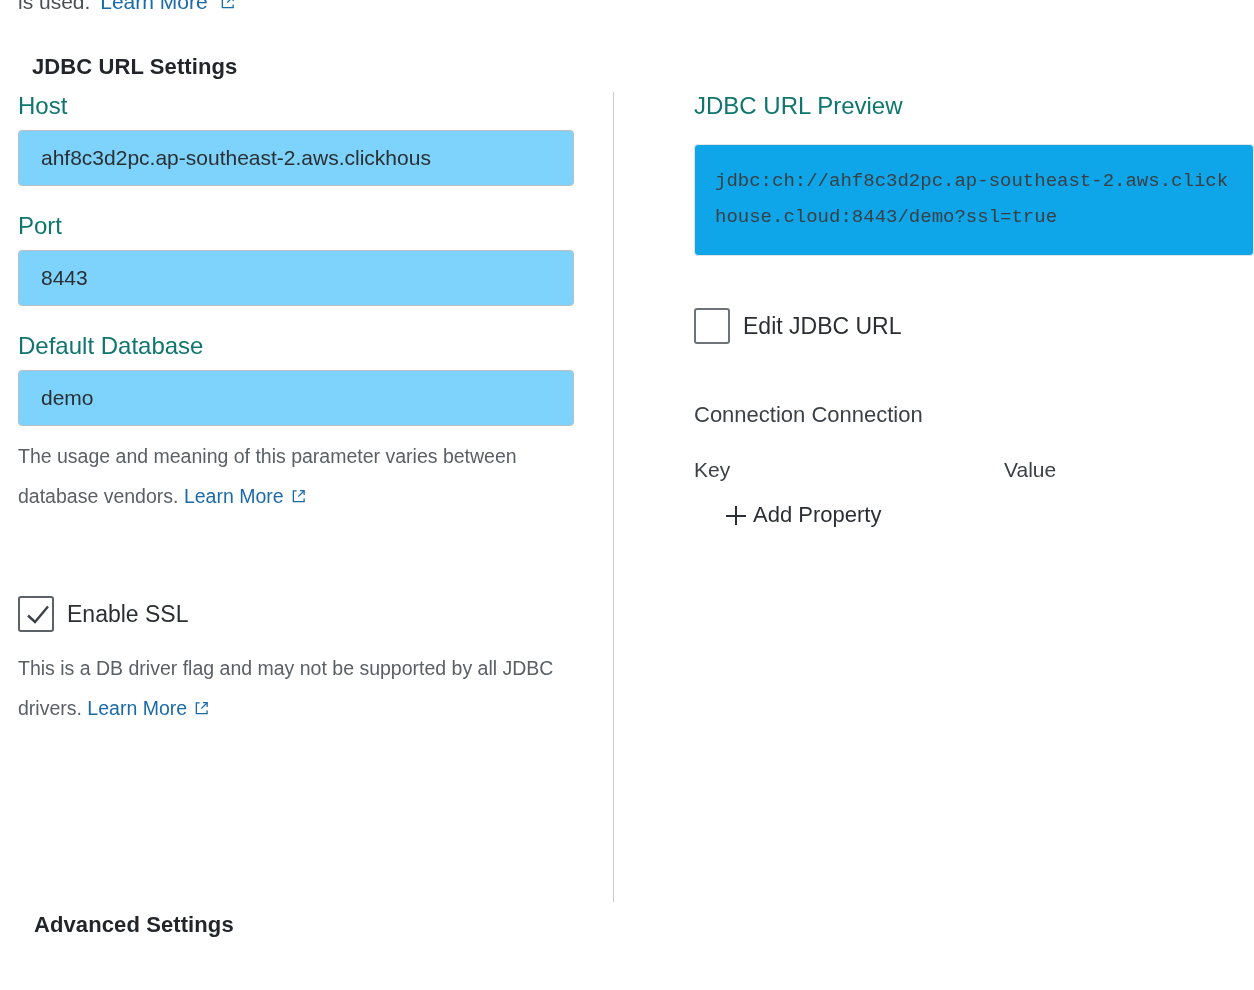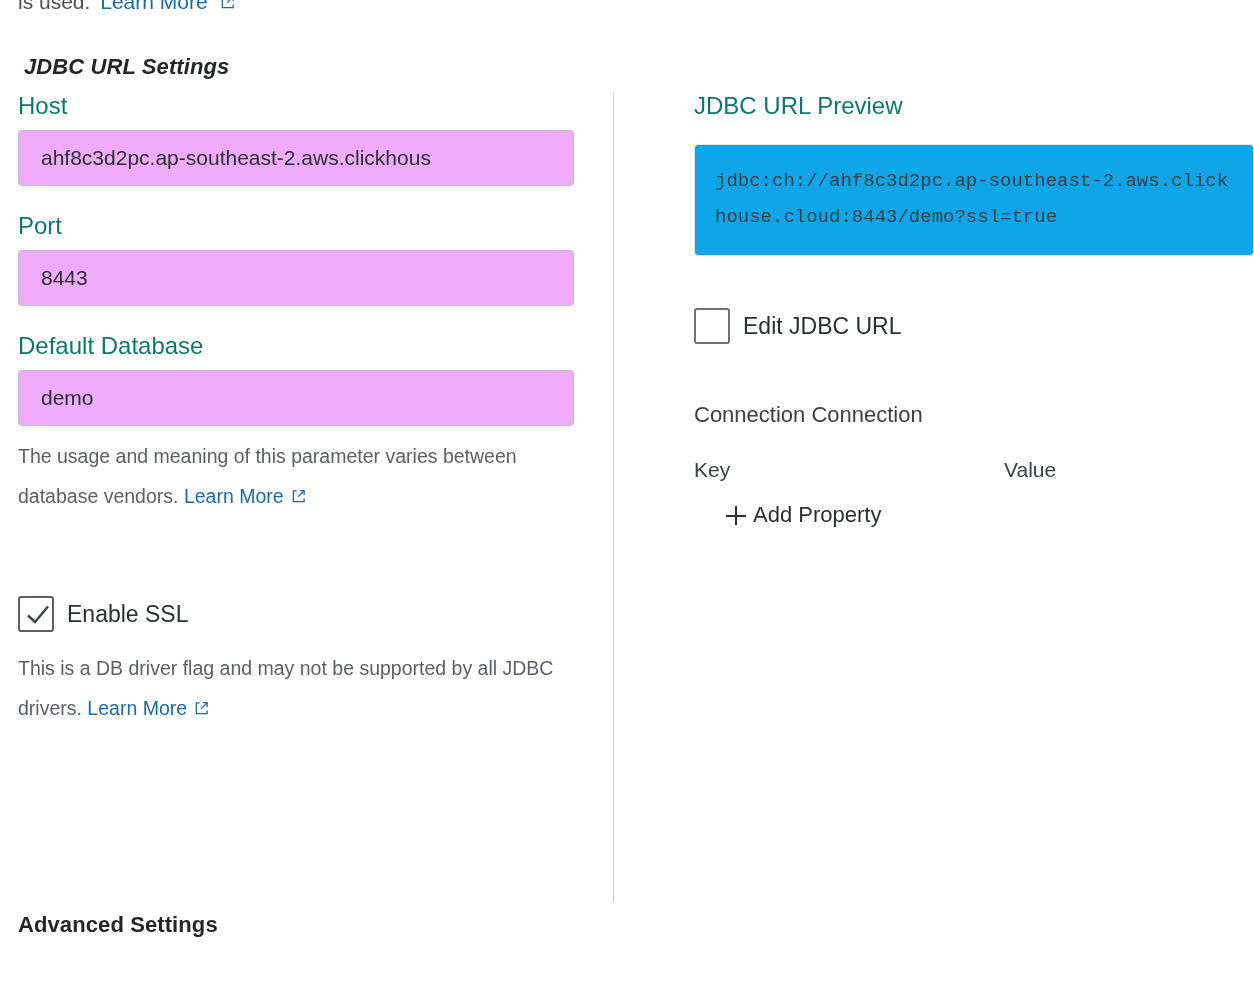--- a/index.html
+++ b/index.html
@@ -47,22 +47,22 @@
   }
   .ext-icon svg { display: block; }
 
   .section-title {
     position: absolute;
     font-size: 22px;
     font-weight: bold;
     color: #22262a;
     letter-spacing: 0.1px;
   }
-  #jdbc-title { top: 54px; left: 24px; font-style: italic; }
-  #advanced-title { top: 912px; left: 18px; }
+  #jdbc-title { top: 54px; left: 32px; }
+  #advanced-title { top: 912px; left: 34px; }
 
   .divider {
     position: absolute;
     left: 613px;
     top: 92px;
     width: 1px;
     height: 810px;
     background: #c8ccd0;
   }
 
@@ -75,21 +75,21 @@
     color: #0f766e;
     line-height: 28px;
     margin-bottom: 10px;
   }
   .text-input {
     box-sizing: border-box;
     width: 556px;
     height: 56px;
     border: 1px solid #b9bfc4;
     border-radius: 4px;
-    background: #f0abfc;
+    background: #7dd3fc;
     font-family: "Liberation Sans", sans-serif;
     font-size: 21px;
     color: #2b2f33;
     padding: 0 22px;
     outline: none;
   }
 
   .field-block { margin-bottom: 26px; }
 
   .helper {

